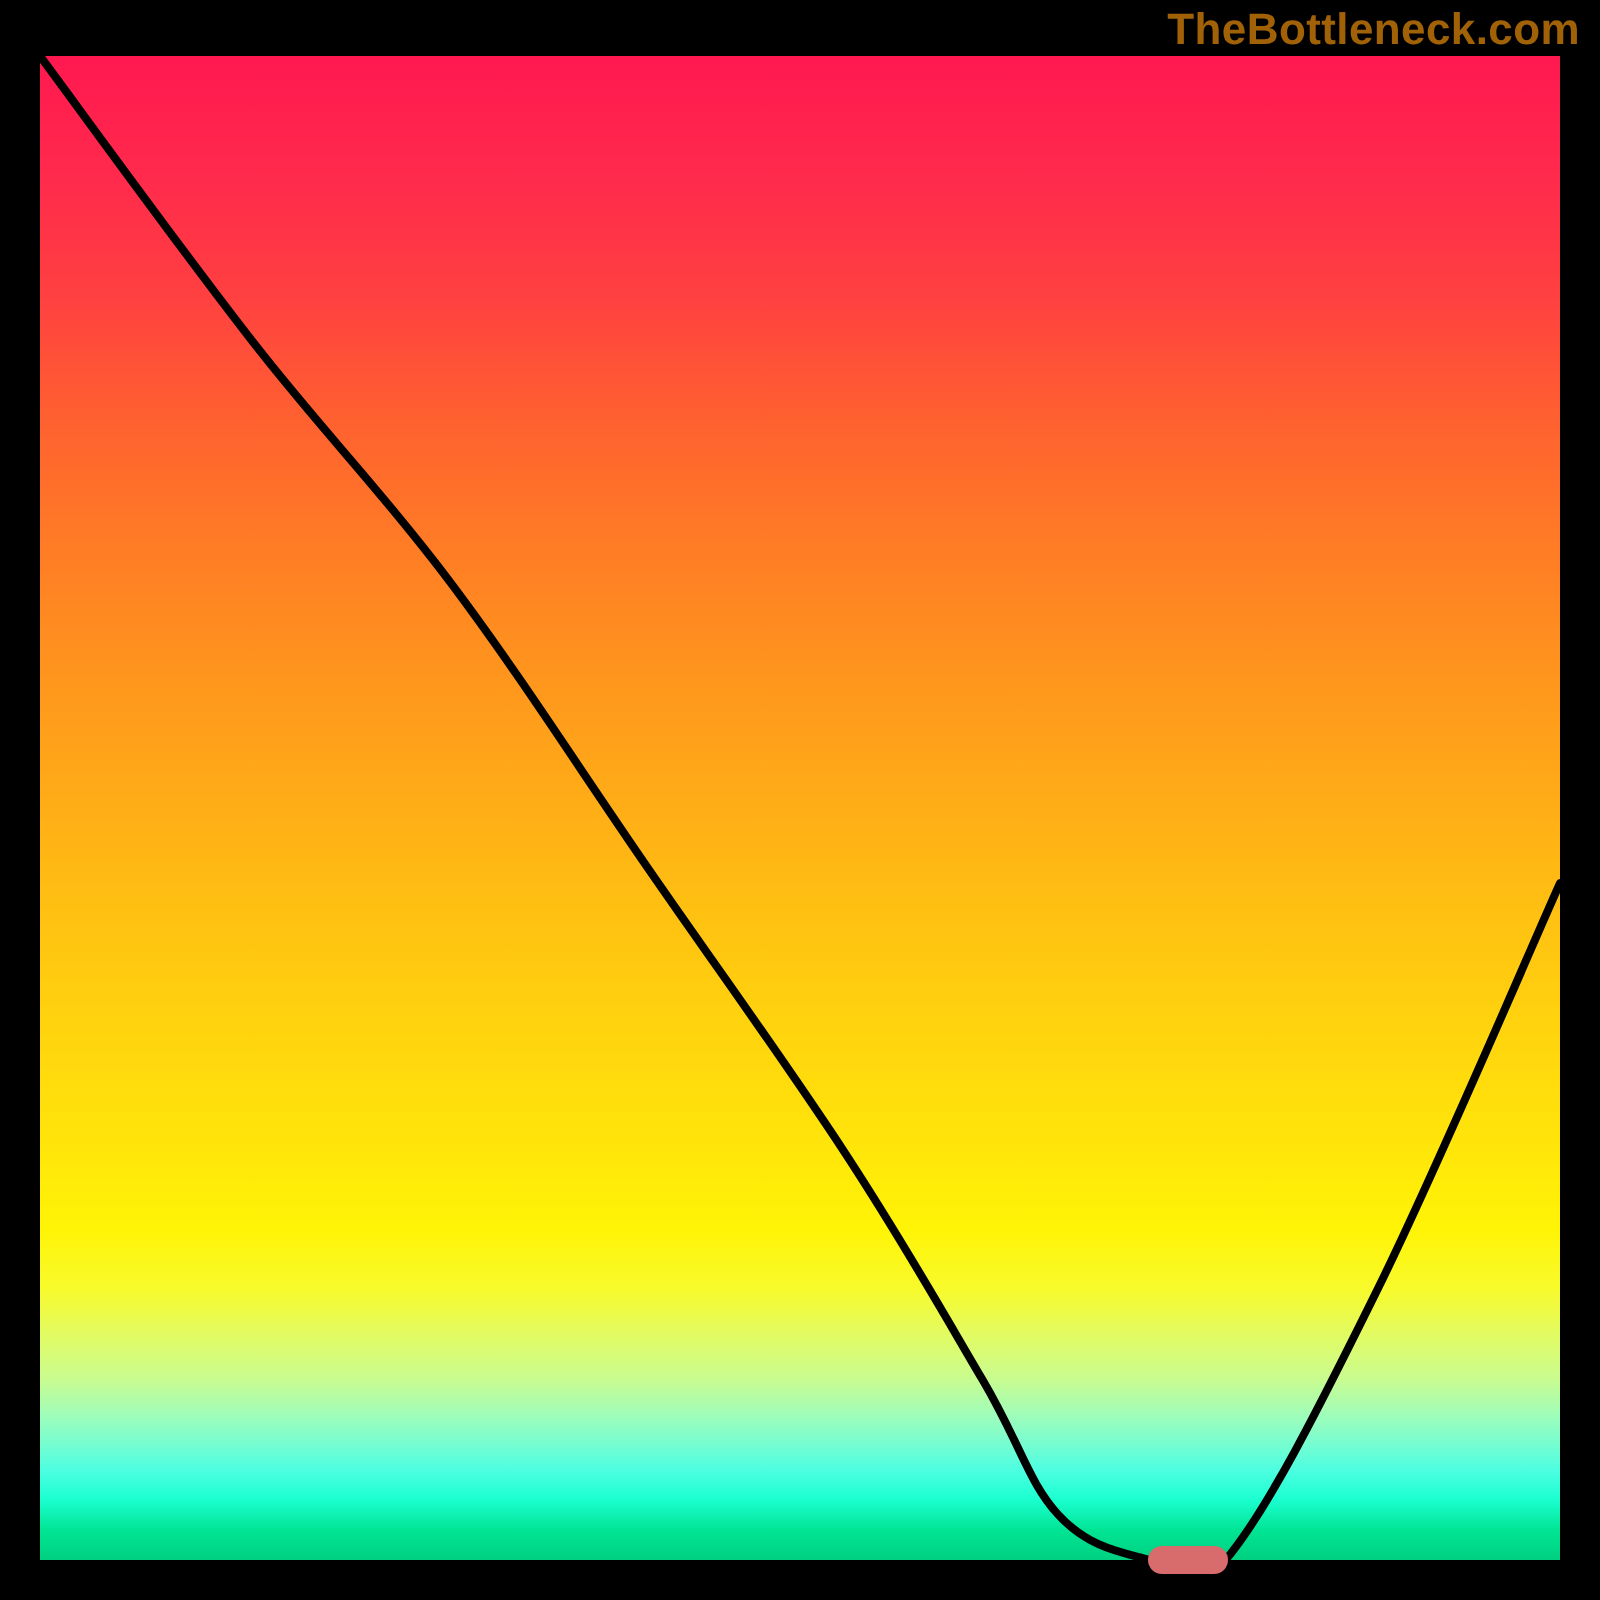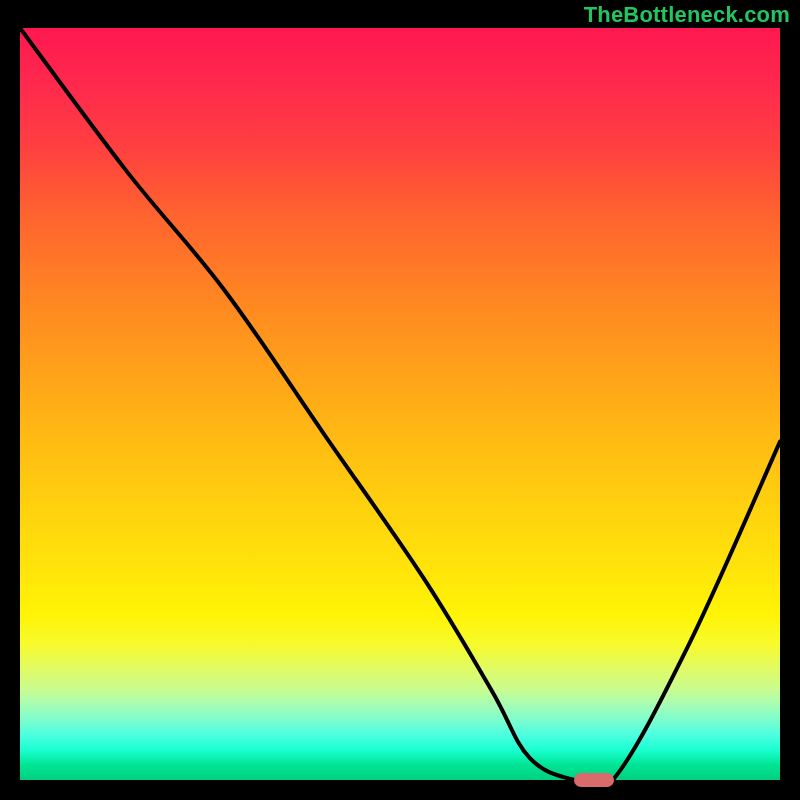--- a/index.html
+++ b/index.html
@@ -14,21 +14,21 @@
   .canvas {
     position: relative;
     width: 800px;
     height: 800px;
     background: #000;
   }
   .watermark {
     position: absolute;
     top: 2px;
     right: 10px;
-    color: #22c55e;
+    color: #a16207;
     font-size: 22px;
     font-weight: 600;
     letter-spacing: 0.2px;
     user-select: none;
   }
   .plot-frame {
     position: absolute;
     left: 20px;
     top: 28px;
     width: 760px;

